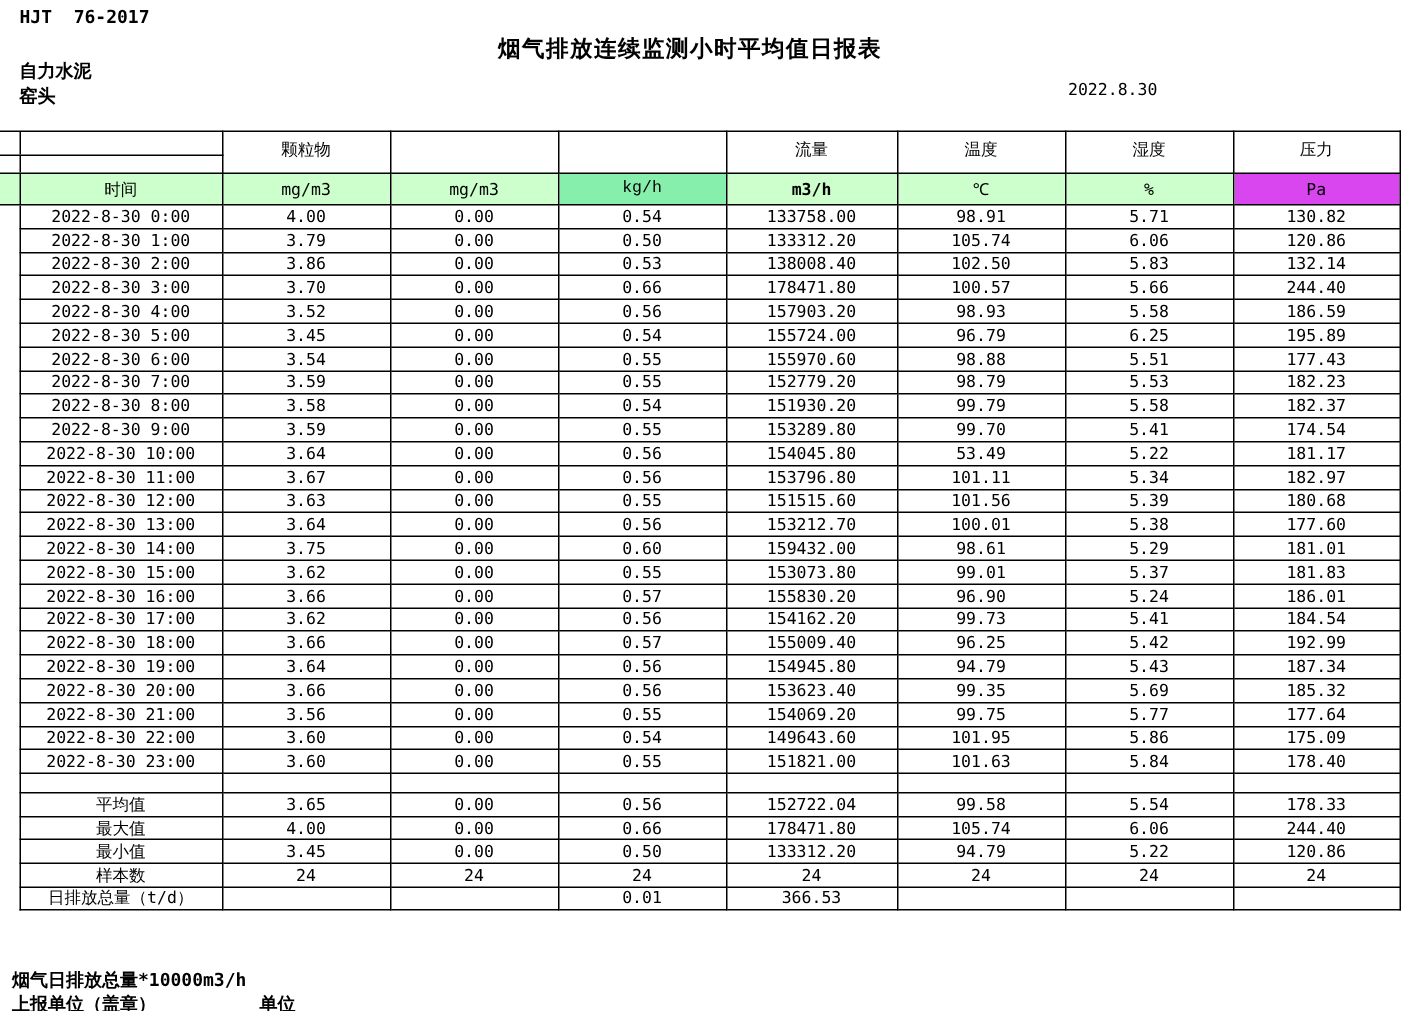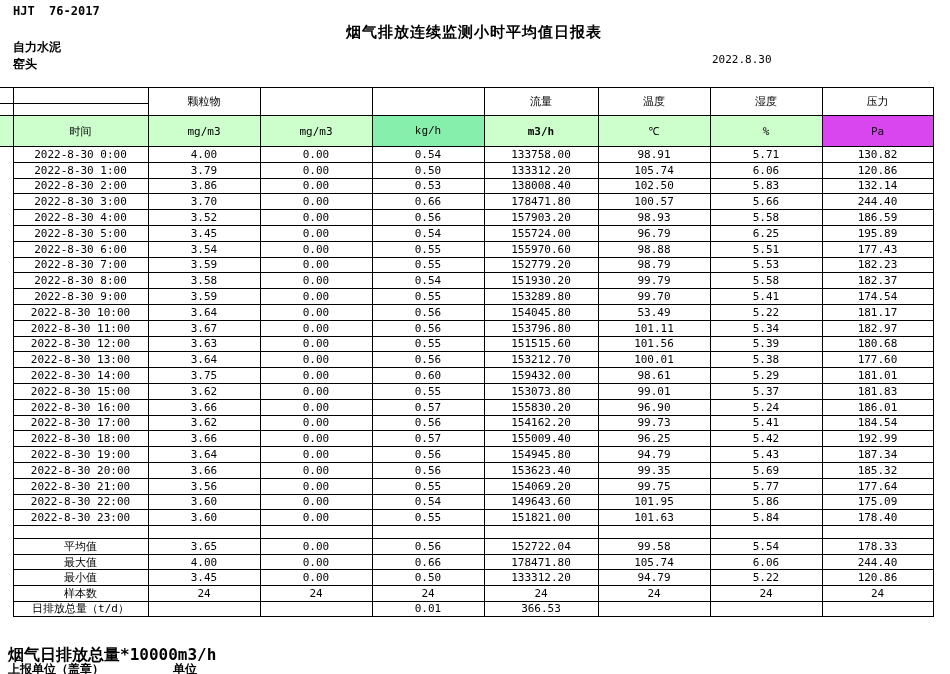--- a/index.html
+++ b/index.html
@@ -3,37 +3,37 @@
 <meta charset="utf-8">
 <style>
   html,body{margin:0;padding:0;}
   body{
     width:950px;height:674px;position:relative;background:#ffffff;
     font-family:"DejaVu Sans Mono","Liberation Sans",sans-serif;
     color:#000;overflow:hidden;
   }
   .abs{position:absolute;white-space:pre;}
   #std{left:13px;top:4px;font-size:12px;font-weight:bold;}
-  #title{left:0;top:23px;width:920px;text-align:center;font-size:15px;font-weight:bold;letter-spacing:1px;padding-left:14px;}
+  #title{left:0;top:23px;width:920px;text-align:center;font-size:15px;font-weight:bold;letter-spacing:1px;}
   #company{left:13px;top:39px;font-size:12px;font-weight:bold;}
   #station{left:13px;top:56px;font-size:12px;font-weight:bold;}
   #date{left:712px;top:53px;font-size:11px;}
   #tbl{position:absolute;top:87px;left:0;border-collapse:collapse;table-layout:fixed;}
   #tbl td{padding:0;margin:0;text-align:center;vertical-align:middle;font-size:11px;line-height:1;overflow:hidden;white-space:pre;}
   td.c{border:1px solid #000;}
   td.g{border:none;}
   td.g.gb{border-bottom:1px solid #000;}
   td.g.gt{border-top:1px solid #000;}
-  tr.rA{height:16px;}
+  tr.rA{height:16px;font-family:Liberation Mono, monospace;}
   tr.rB{height:12px;}
-  tr.rU{height:31px;}
+  tr.rU{height:21px;}
   tr.rD{height:15.8px;}
   tr.rE{height:13px;}
   tr.rS{height:15.6px;}
-  #note{left:8px;top:645px;font-size:16px;font-weight:bold;}
+  #note{left:8px;top:645px;font-size:12px;font-weight:bold;}
   #report-line{left:8px;top:661px;font-size:12px;font-weight:bold;}
   #unit-label{left:173px;top:661px;font-size:12px;font-weight:bold;}
 </style>
 </head>
 <body>
 
 <div class="abs" id="std">HJT  76-2017</div>
 <div class="abs" id="title">烟气排放连续监测小时平均值日报表</div>
 <div class="abs" id="company">自力水泥</div>
 <div class="abs" id="station">窑头</div>

